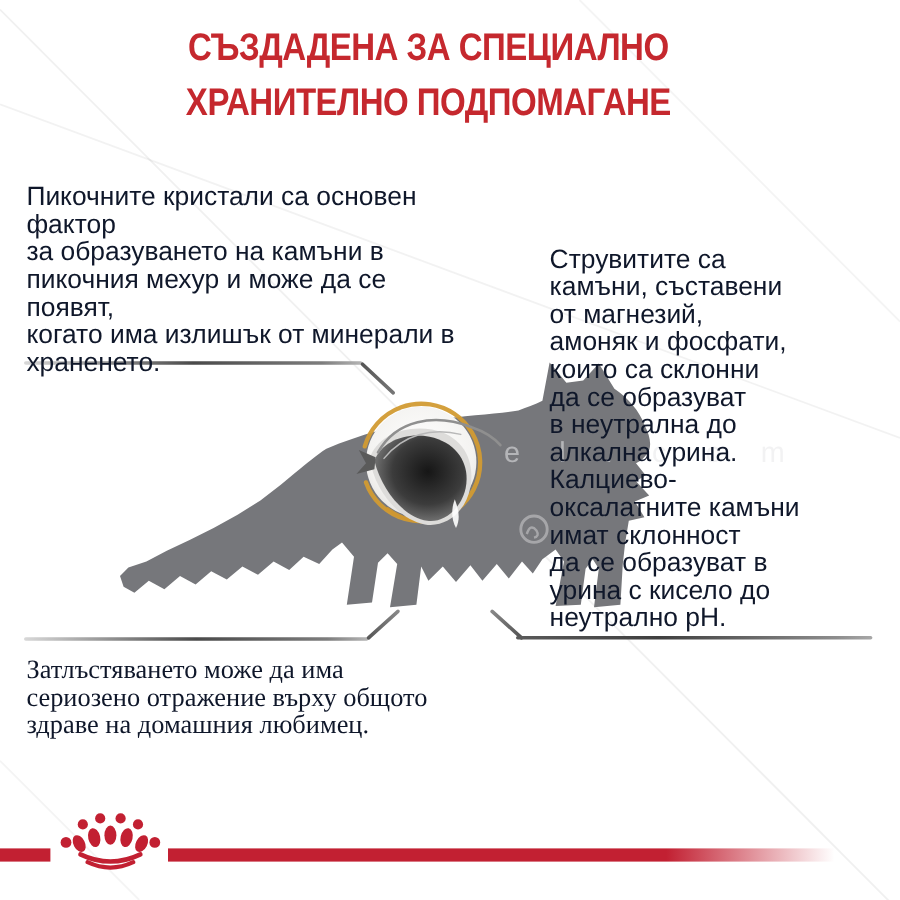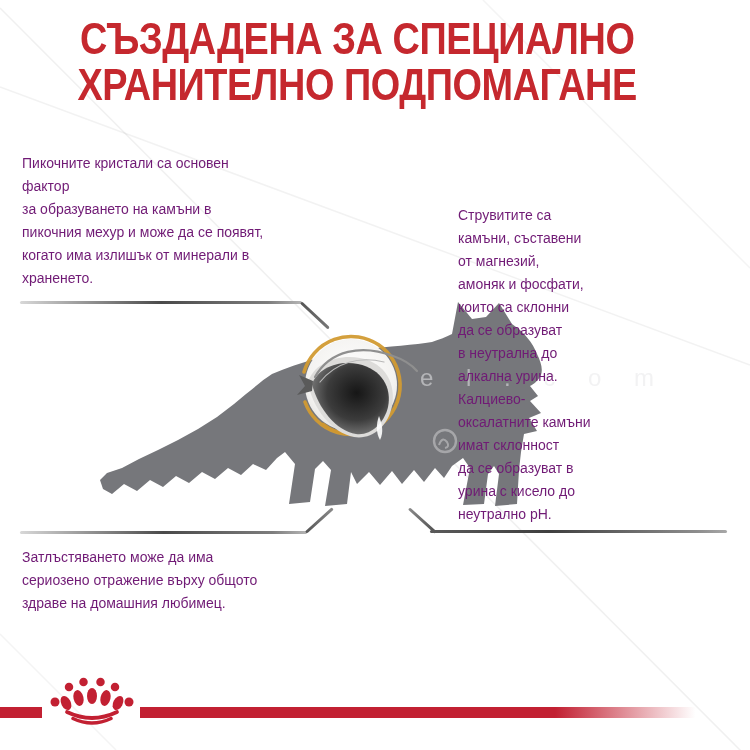--- a/index.html
+++ b/index.html
@@ -4,32 +4,32 @@
 <style>
   html,body{margin:0;padding:0;background:#fff;}
   .canvas{
     position:relative;width:750px;height:750px;overflow:hidden;
     background:#ffffff;font-family:"Liberation Sans",sans-serif;
   }
   .layer{position:absolute;left:0;top:0;width:750px;height:750px;}
   
   .title{
     position:absolute;left:0;top:16px;width:714px;text-align:center;
-    color:#c5282e;font-weight:bold;font-size:44px;line-height:46px;
+    color:#c5282e;font-weight:bold;font-size:32px;line-height:46px;
     letter-spacing:-0.5px;
   }
   .title .tline{display:inline-block;transform:scaleX(0.86);transform-origin:center;white-space:nowrap;}
   
   .para{
-    position:absolute;color:#701a75;font-size:14px;line-height:23px;
+    position:absolute;color:#0f172a;font-size:22px;line-height:23px;
     white-space:pre-line;letter-spacing:0px;
   }
   .para.left-top{left:22px;top:152px;width:360px;text-align:left;}
   .para.right{right:22px;top:204px;width:270px;text-align:left;}
-  .para.left-bottom{left:22px;top:546px;width:370px;text-align:left;}
+  .para.left-bottom{left:22px;top:546px;width:370px;text-align:left;font-family:Liberation Serif, serif;}
   
   .lead{position:absolute;height:3px;border-radius:2px;}
   .lead.h1{left:20px;top:301px;width:282px;
     background:linear-gradient(to right,#d8d8d8,#4a4a4a 50%,#7d7d7d 88%,#b5b5b5);}
   .lead.d1{left:301px;top:301px;width:38px;transform:rotate(43deg);transform-origin:left center;
     background:linear-gradient(to right,#555,#777);}
   .lead.h2{left:20px;top:531px;width:287px;
     background:linear-gradient(to right,#d8d8d8,#4a4a4a 50%,#7d7d7d 88%,#b5b5b5);}
   .lead.d2{left:306px;top:531px;width:36px;transform:rotate(-42deg);transform-origin:left center;
     background:linear-gradient(to right,#555,#8a8a8a);}

